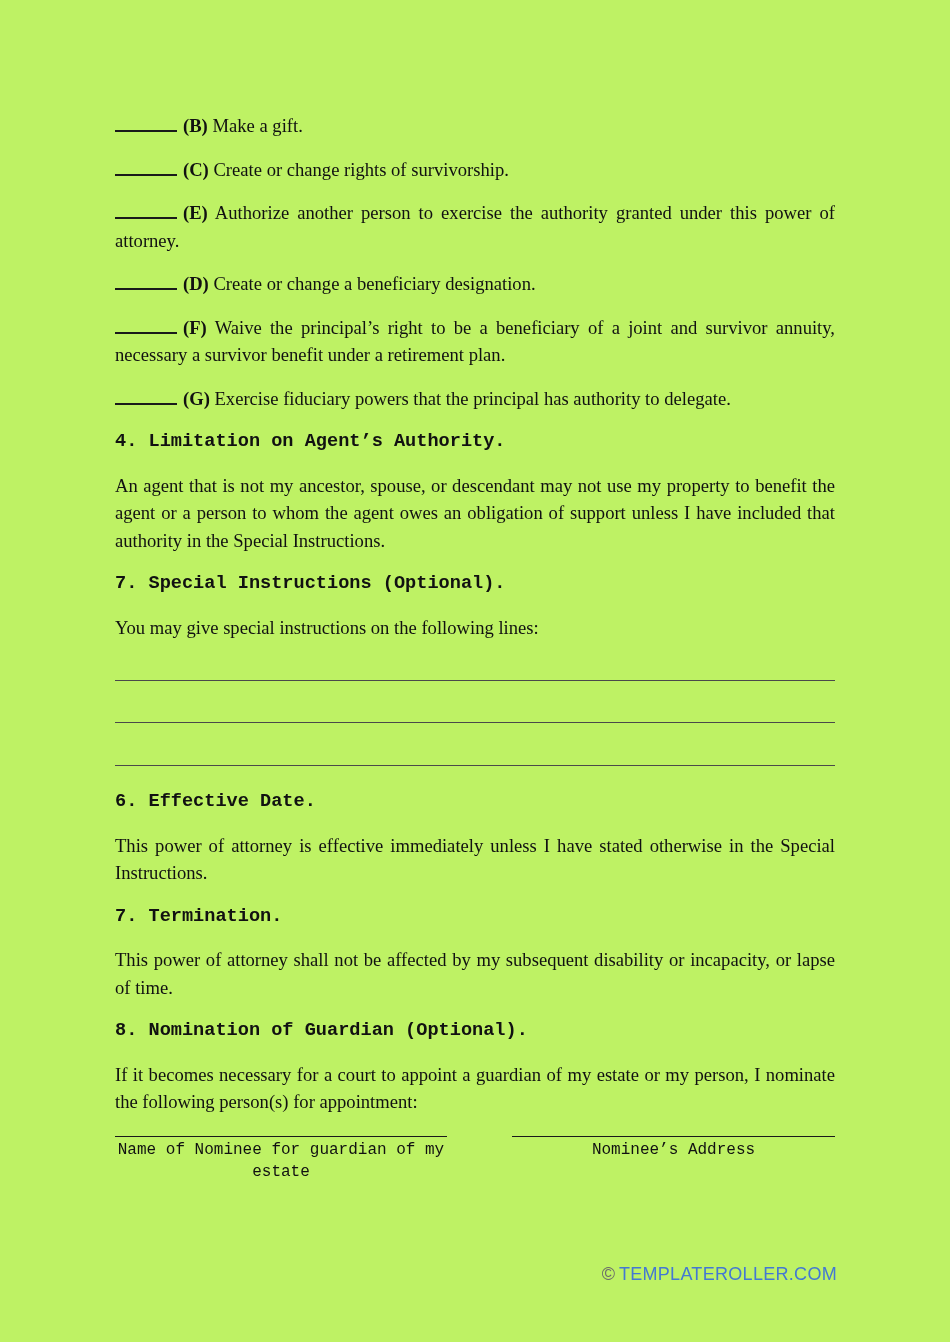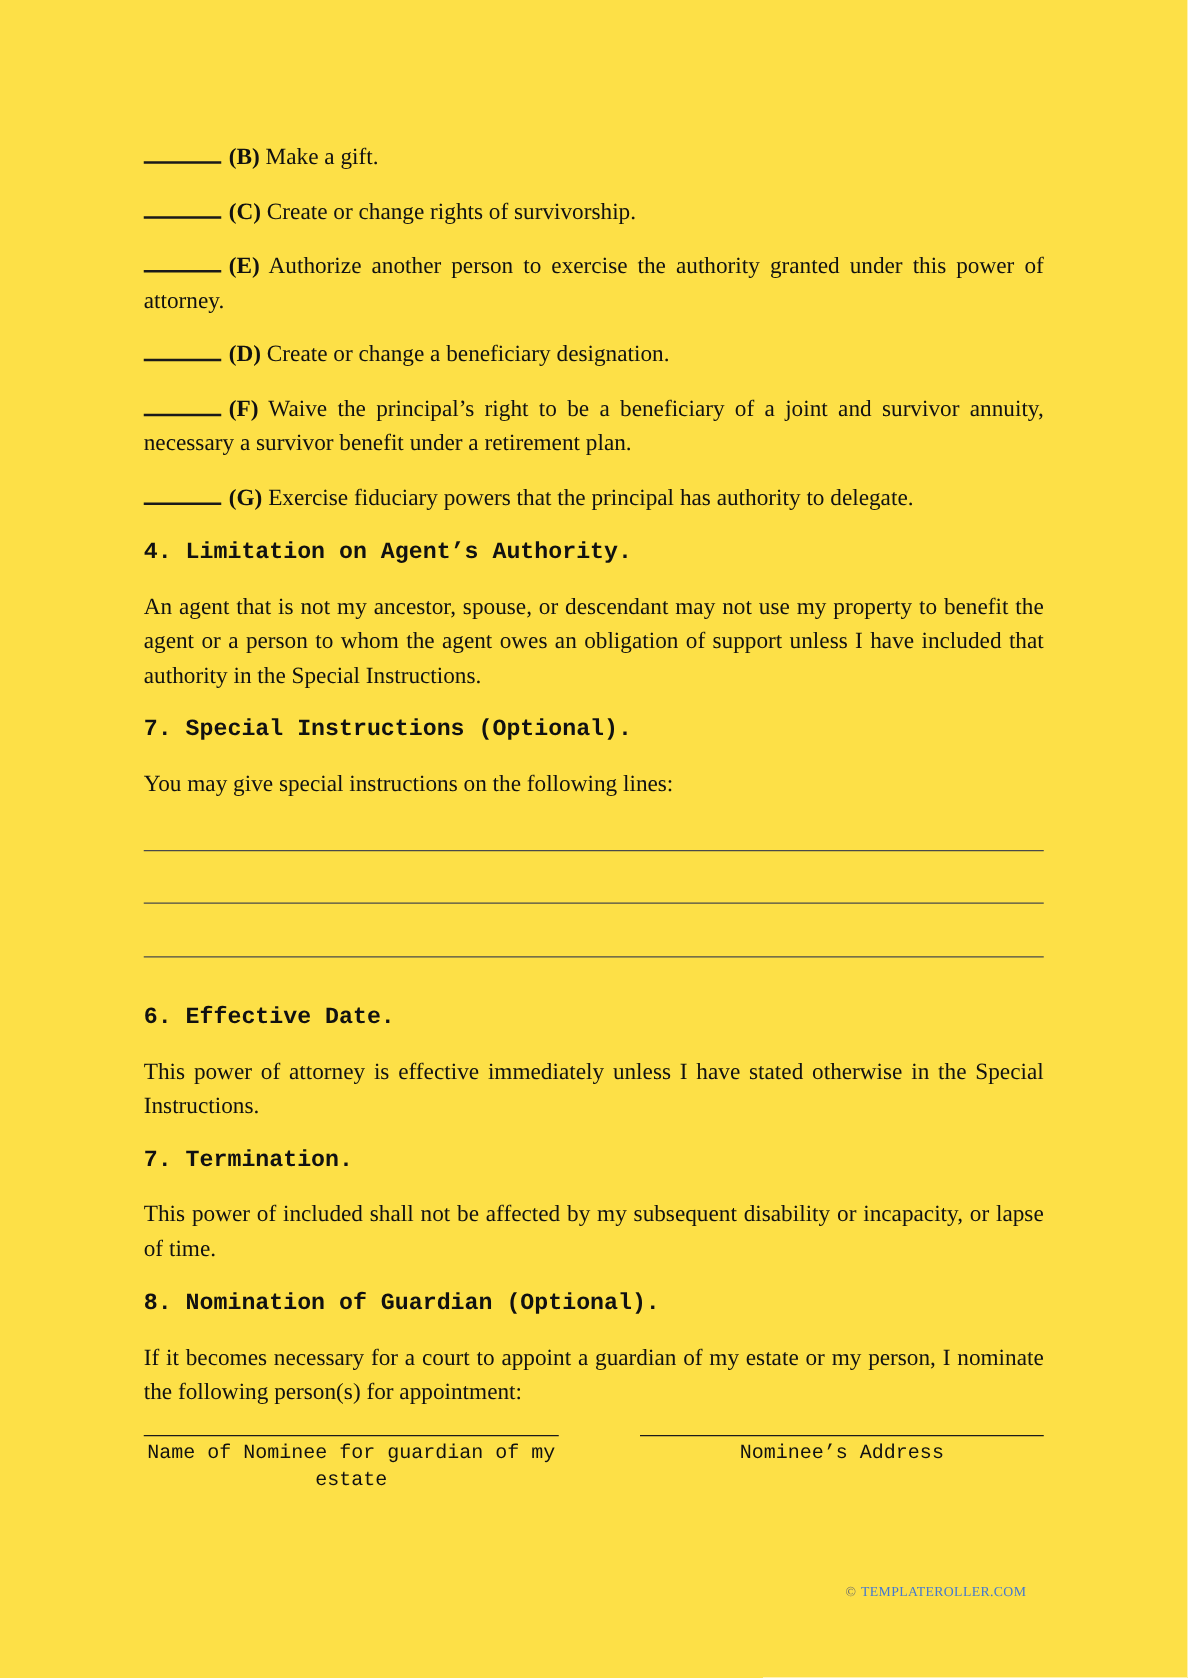--- a/index.html
+++ b/index.html
@@ -4,21 +4,21 @@
 <style>
   html, body {
     margin: 0;
     padding: 0;
     background: #ffffff;
   }
   .page {
     position: relative;
     width: 950px;
     height: 1342px;
-    background: #fde047;
+    background: #bef264;
     font-family: "Liberation Serif", "DejaVu Serif", serif;
     font-size: 18.6px;
     line-height: 27.5px;
     color: #111111;
     overflow: hidden;
     box-sizing: border-box;
   }
   .content {
     position: absolute;
     left: 115px;
@@ -42,21 +42,21 @@
     vertical-align: baseline;
   }
   .rule-area { margin-bottom: 0; }
   .rule-line {
     border-bottom: 1.5px solid #4a4a4a;
     width: 720px;
   }
   .rule-line.first { height: 23px; }
   .rule-line.mid   { height: 41px; }
   .rule-line.last  { height: 42px; }
-  .after-rules { margin-top: 34px; }
+  .after-rules { margin-top: 22px; }
   .sig-row {
     display: flex;
     justify-content: space-between;
     margin-top: 20px;
   }
   .sig-col-left  { width: 332px; }
   .sig-col-right { width: 323px; }
   .sig-line {
     height: 0;
     border-top: 1.5px solid #1a1a1a;
@@ -64,24 +64,24 @@
   .sig-label {
     text-align: center;
     font-size: 16px;
     line-height: 22px;
     margin-top: 2px;
     color: #111111;
     font-family: Liberation Mono, monospace;
   }
   .footer {
     position: absolute;
-    right: 129px;
+    right: 113px;
     top: 1266px;
-    font-family: Liberation Serif, serif;
-    font-size: 11px;
+    font-family: Liberation Sans, sans-serif;
+    font-size: 18px;
     line-height: 17px;
   }
   .footer .copy { color: #6a6a6a; margin-right: 4px; }
   .footer a {
     color: #4378d3;
     text-decoration: none;
     letter-spacing: 0.3px;
   }
 </style>
 </head>
@@ -111,21 +111,21 @@
     <div class="rule-area">
       <div class="rule-line first"></div>
       <div class="rule-line mid"></div>
       <div class="rule-line last"></div>
     </div>
 
     <h3 class="after-rules">6. Effective Date.</h3>
     <p class="para">This power of attorney is effective immediately unless I have stated otherwise in the Special Instructions.</p>
 
     <h3>7. Termination.</h3>
-    <p class="para">This power of included shall not be affected by my subsequent disability or incapacity, or lapse of time.</p>
+    <p class="para">This power of attorney shall not be affected by my subsequent disability or incapacity, or lapse of time.</p>
 
     <h3>8. Nomination of Guardian (Optional).</h3>
     <p class="para">If it becomes necessary for a court to appoint a guardian of my estate or my person, I nominate the following person(s) for appointment:</p>
 
     <div class="sig-row">
       <div class="sig-col-left">
         <div class="sig-line"></div>
         <div class="sig-label">Name of Nominee for guardian of my estate</div>
       </div>
       <div class="sig-col-right">

